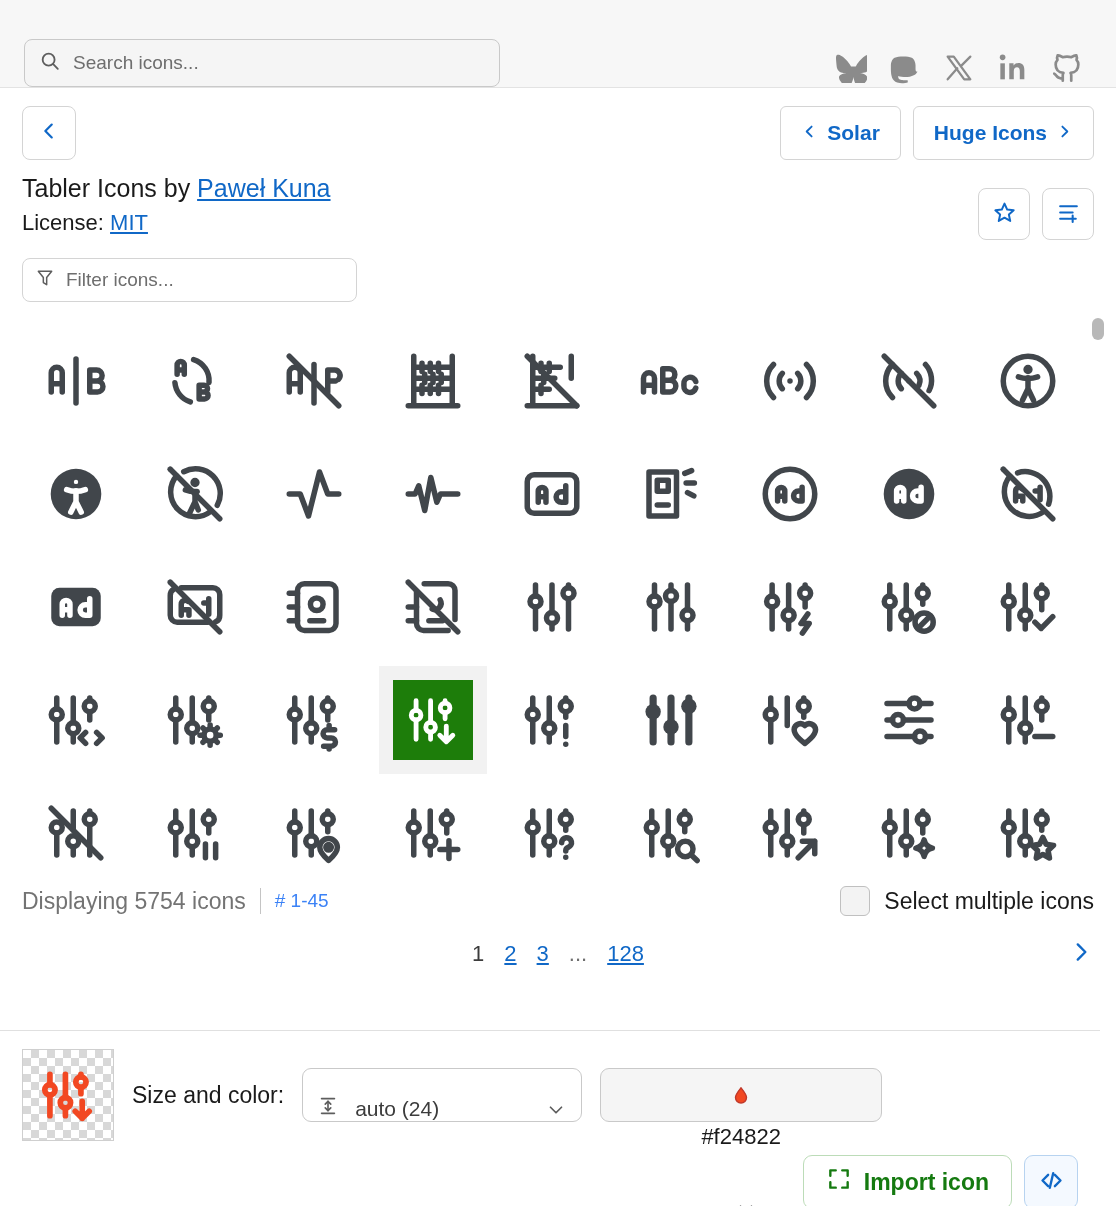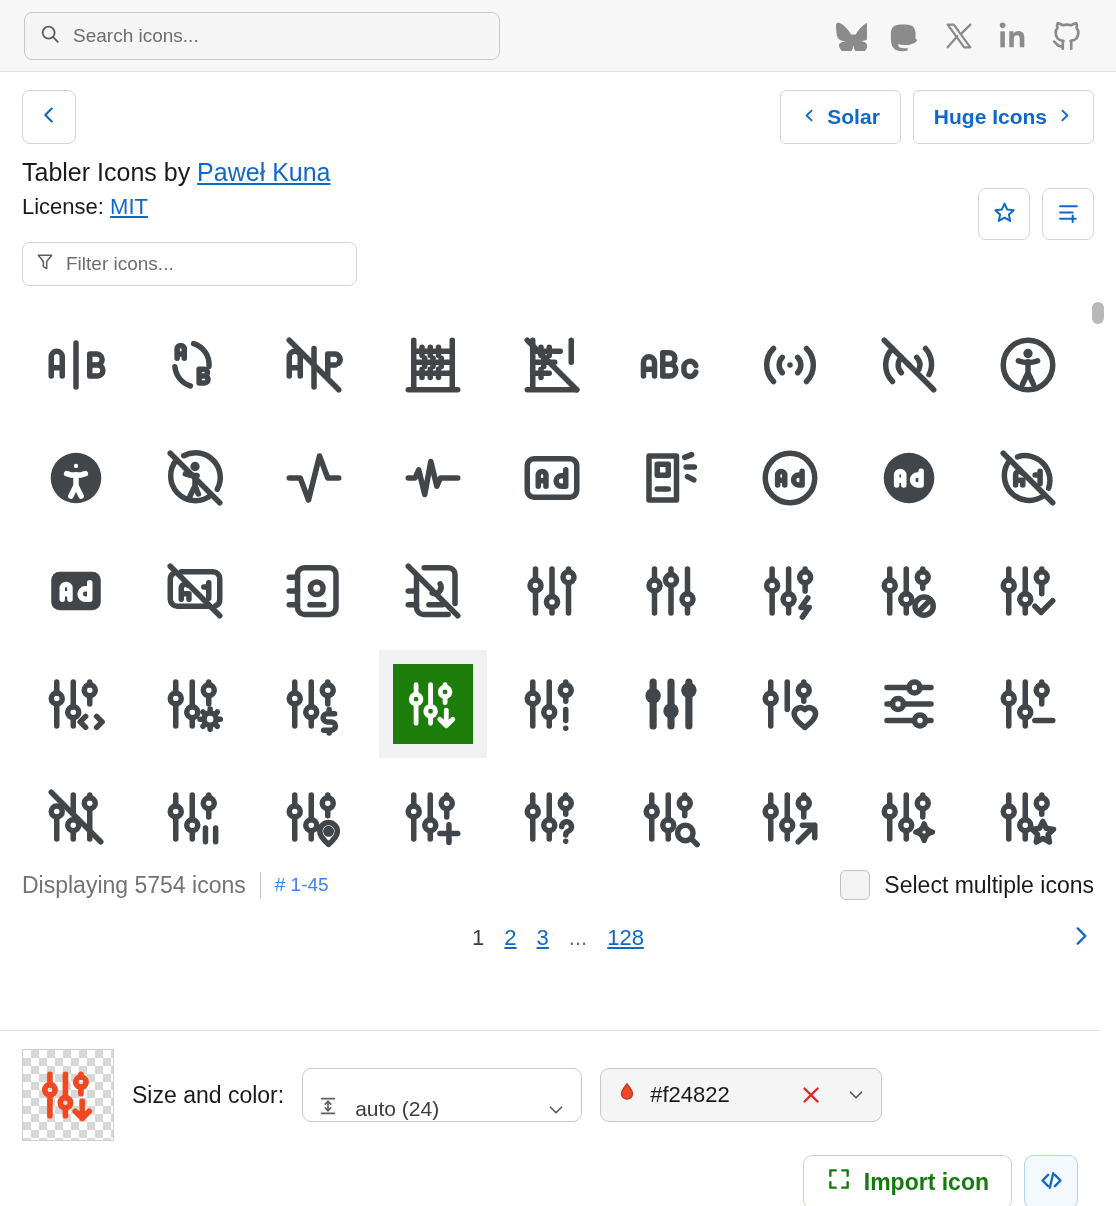--- a/index.html
+++ b/index.html
@@ -9,25 +9,25 @@
     height: 1206px;
     background: #ffffff;
     font-family: "Liberation Sans", sans-serif;
     color: #1a1a1a;
     overflow: hidden;
     position: relative;
   }
 
   
   .topbar {
-    height: 72px;
+    height: 88px;
     background: #f7f7f7;
     border-bottom: 1px solid #e3e3e3;
     display: flex;
-    align-items: center;
+    align-items: flex-end;
     padding: 0 24px;
     gap: 16px;
   }
   .search-wrap {
     width: 476px;
     height: 48px;
     background: #f5f5f5;
     border: 1px solid #c9c9c9;
     border-radius: 8px;
     display: flex;
@@ -291,20 +291,21 @@
   .select-chevron { margin-left: auto; color: #5d5d5d; display: flex; }
   .color-box {
     width: 282px; height: 54px;
     border: 1px solid #c9c9c9;
     border-radius: 9px;
     background: #f5f5f5;
     display: flex; align-items: center;
     padding: 16px 14px;
     gap: 11px;
     cursor: pointer;
+    flex-direction: column;
   }
   .color-value {
     font-size: 22px; color: #1a1a1a;
     font-family: "Liberation Sans", sans-serif;
   }
   .color-clear { margin-left: auto; color: #e0252b; display: flex; cursor: pointer; }
   .color-chevron { color: #5d5d5d; display: flex; margin-left: 10px; }
 
   .bottom-actions {
     display: flex;

